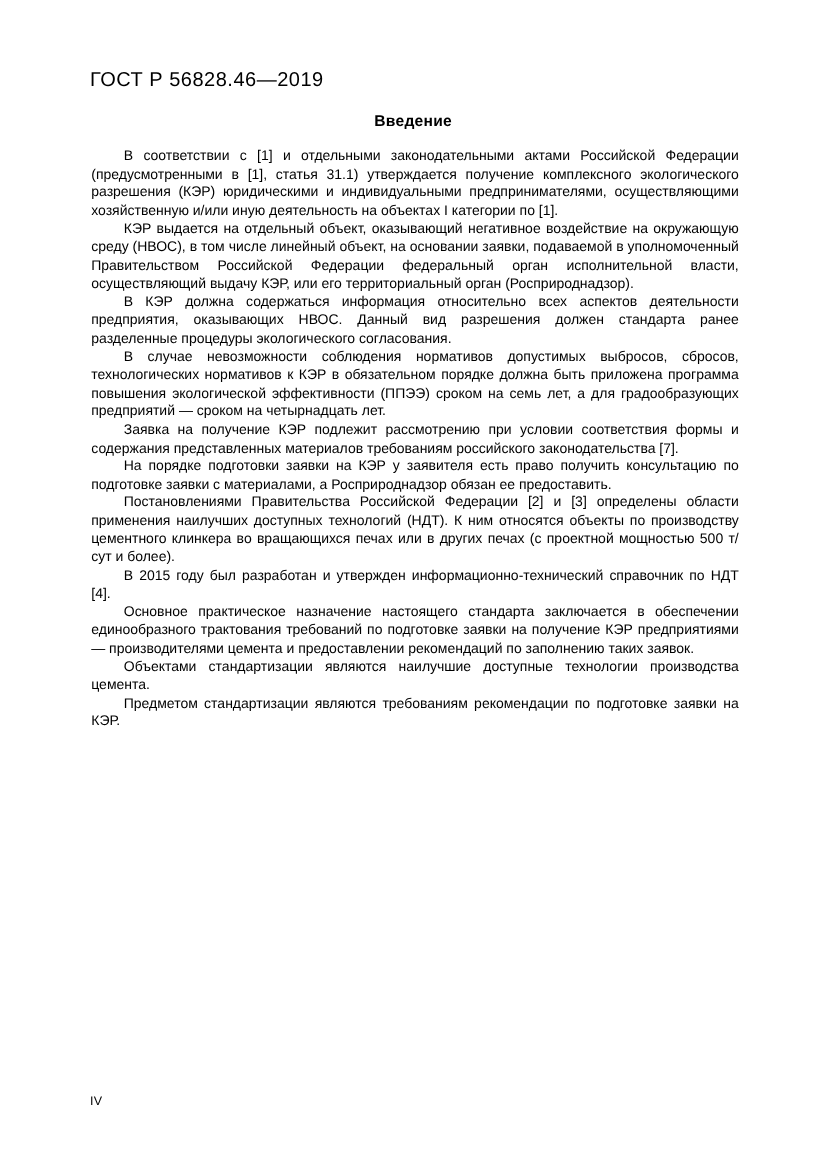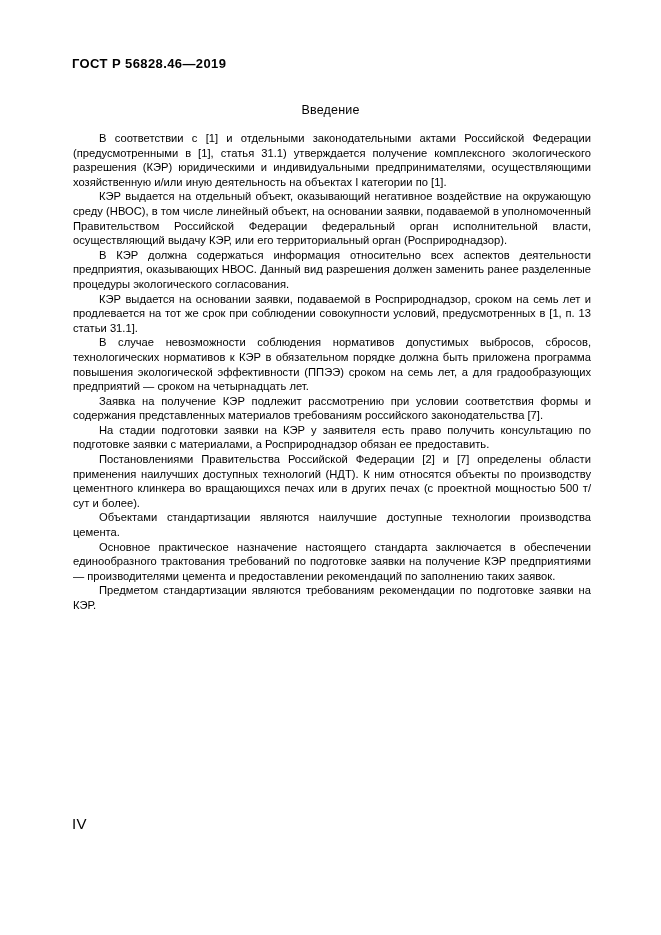--- a/index.html
+++ b/index.html
@@ -18,70 +18,70 @@
   .page {
     position: absolute;
     top: 0;
     left: 0;
     width: 661px;
     height: 935px;
     box-sizing: border-box;
     padding: 56px 62px 0 62px;
   }
   .doc-header {
-    font-size: 13px;
+    font-size: 16px;
     letter-spacing: 0.4px;
-    font-weight: 700;
+    font-weight: 400;
     margin: 0 0 0 10px;
   }
   .doc-title {
     text-align: center;
     font-size: 12.5px;
-    font-weight: 400;
-    margin: 32px 0 14px 0;
+    font-weight: 700;
+    margin: 16px 0 14px 0;
     letter-spacing: 0.2px;
   }
   .body-text {
     margin: 4px 8px 0 11px;
   }
   p.para {
     margin: 0;
     padding: 0;
     font-size: 11.2px;
     line-height: 14.6px;
     text-align: justify;
     text-indent: 26px;
     hyphens: manual;
   }
   .footer {
     position: absolute;
     left: 72px;
-    top: 815px;
-    font-size: 15px;
+    top: 876px;
+    font-size: 10px;
     letter-spacing: 0.3px;
   }
 </style>
 </head>
 <body>
 
 <div class="page">
 
   <div class="doc-header">ГОСТ Р 56828.46—2019</div>
 
   <h1 class="doc-title">Введение</h1>
 
   <div class="body-text">
     <p class="para">В соответствии с [1] и отдельными законодательными актами Российской Федерации (предусмотренными в [1], статья 31.1) утверждается получение комплексного экологического разрешения (КЭР) юридическими и индивидуальными предпринимателями, осуществляющими хозяйственную и/или иную деятельность на объектах I категории по [1].</p>
     <p class="para">КЭР выдается на отдельный объект, оказывающий негативное воздействие на окружающую среду (НВОС), в том числе линейный объект, на основании заявки, подаваемой в уполномоченный Правительством Российской Федерации федеральный орган исполнительной власти, осуществляющий выдачу КЭР, или его территориальный орган (Росприроднадзор).</p>
-    <p class="para">В КЭР должна содержаться информация относительно всех аспектов деятельности предприятия, оказывающих НВОС. Данный вид разрешения должен заменить ранее разделенные процедуры экологического согласования.</p>
-    <p class="para">КЭР выдается на основании заявки, подаваемой в Росприроднадзор, сроком на семь лет и продлевается на тот же срок при соблюдении совокупности условий, предусмотренных в [1, п. 13 статьи 31.1].</p>
+    <p class="para">В КЭР должна содержаться информация относительно всех аспектов деятельности предприятия, оказывающих НВОС. Данный вид разрешения должен стандарта ранее разделенные процедуры экологического согласования.</p>
     <p class="para">В случае невозможности соблюдения нормативов допустимых выбросов, сбросов, технологических нормативов к КЭР в обязательном порядке должна быть приложена программа повышения экологической эффективности (ППЭЭ) сроком на семь лет, а для градообразующих предприятий — сроком на четырнадцать лет.</p>
     <p class="para">Заявка на получение КЭР подлежит рассмотрению при условии соответствия формы и содержания представленных материалов требованиям российского законодательства [7].</p>
-    <p class="para">На стадии подготовки заявки на КЭР у заявителя есть право получить консультацию по подготовке заявки с материалами, а Росприроднадзор обязан ее предоставить.</p>
-    <p class="para">Постановлениями Правительства Российской Федерации [2] и [7] определены области применения наилучших доступных технологий (НДТ). К ним относятся объекты по производству цементного клинкера во вращающихся печах или в других печах (с проектной мощностью 500 т/сут и более).</p>
+    <p class="para">На порядке подготовки заявки на КЭР у заявителя есть право получить консультацию по подготовке заявки с материалами, а Росприроднадзор обязан ее предоставить.</p>
+    <p class="para">Постановлениями Правительства Российской Федерации [2] и [3] определены области применения наилучших доступных технологий (НДТ). К ним относятся объекты по производству цементного клинкера во вращающихся печах или в других печах (с проектной мощностью 500 т/сут и более).</p>
+    <p class="para">В 2015 году был разработан и утвержден информационно-технический справочник по НДТ [4].</p>
+    <p class="para">Основное практическое назначение настоящего стандарта заключается в обеспечении единообразного трактования требований по подготовке заявки на получение КЭР предприятиями — производителями цемента и предоставлении рекомендаций по заполнению таких заявок.</p>
     <p class="para">Объектами стандартизации являются наилучшие доступные технологии производства цемента.</p>
-    <p class="para">Основное практическое назначение настоящего стандарта заключается в обеспечении единообразного трактования требований по подготовке заявки на получение КЭР предприятиями — производителями цемента и предоставлении рекомендаций по заполнению таких заявок.</p>
     <p class="para">Предметом стандартизации являются требованиям рекомендации по подготовке заявки на КЭР.</p>
   </div>
 
   <div class="footer">IV</div>
 
 </div>
 
 </body></html>

